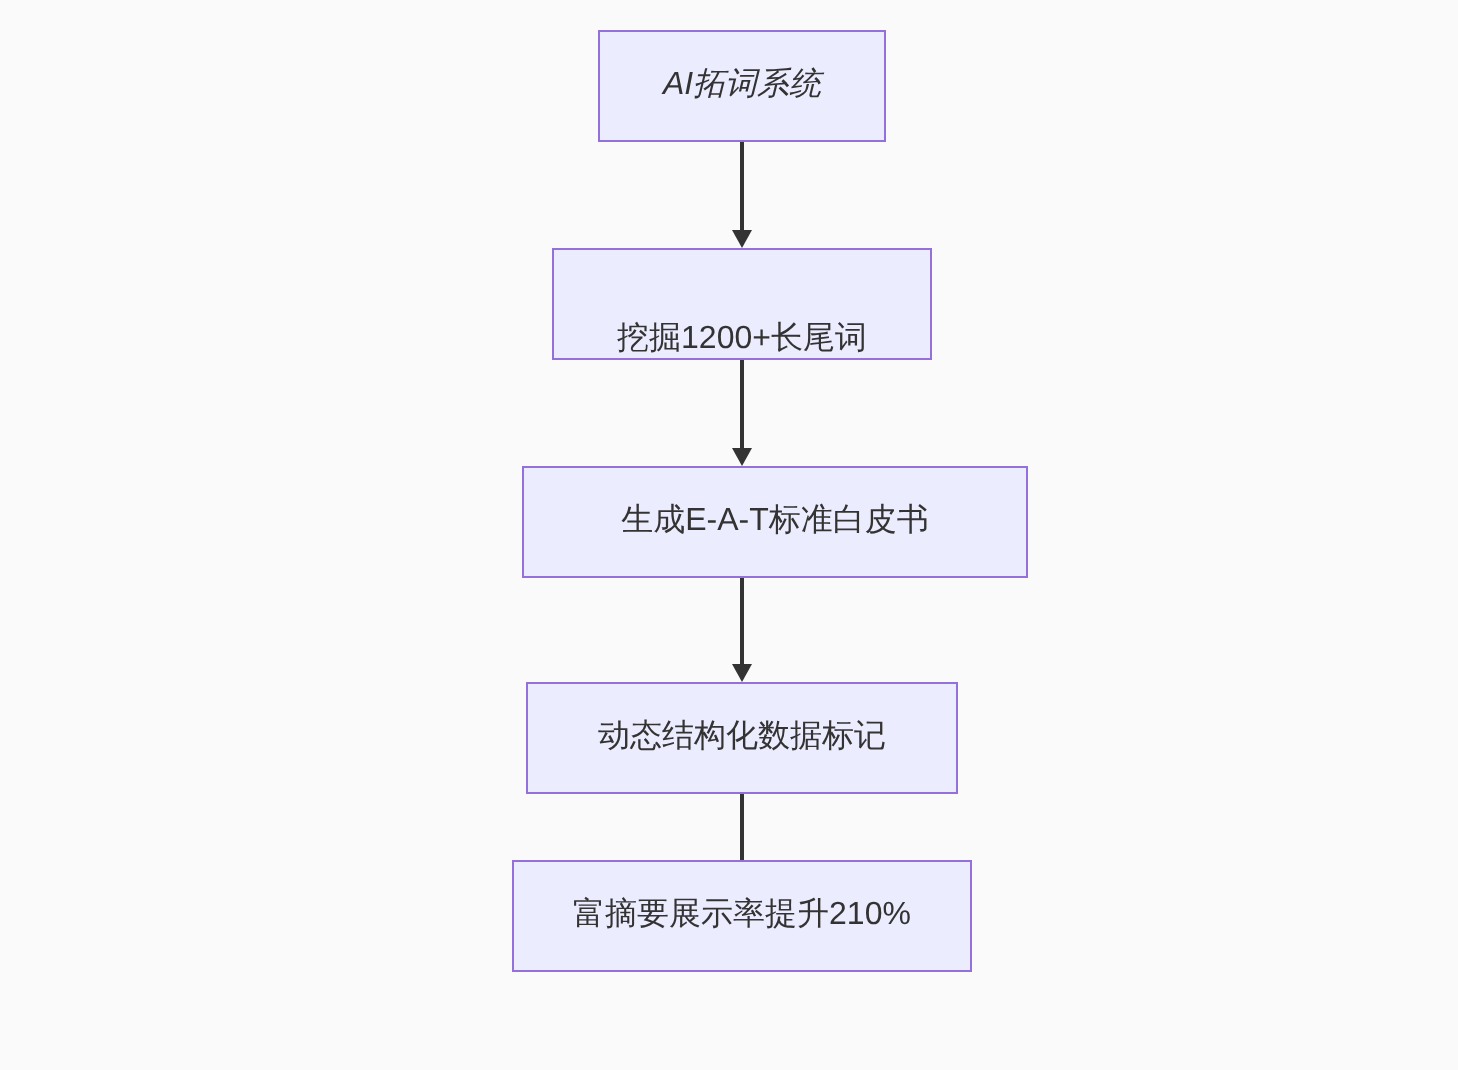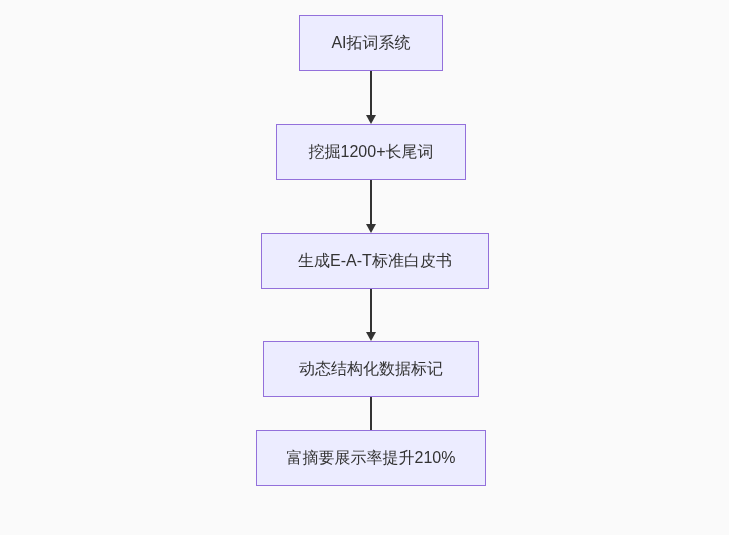--- a/index.html
+++ b/index.html
@@ -50,39 +50,39 @@
     border-left: 5px solid transparent;
     border-right: 5px solid transparent;
     border-top: 9px solid var(--edge-color);
   }
 </style>
 </head>
 <body>
 
 <div class="canvas">
 
-  <div class="node" style="left:299px; top:15px; width:144px;">
+  <div class="node" style="left:299px; top:15px; width:144px;font-style:italic;">
     <span>AI拓词系统</span>
   </div>
 
   <div class="edge" style="left:365px; top:71px; height:53px;">
     <div class="edge-line"></div>
     <div class="edge-head"></div>
   </div>
 
-  <div class="node" style="left:276px; top:124px; width:190px;">
+  <div class="node" style="left:276px; top:124px; width:190px;align-items:flex-end;">
     <span>挖掘1200+长尾词</span>
   </div>
 
   <div class="edge" style="left:365px; top:180px; height:53px;">
     <div class="edge-line"></div>
     <div class="edge-head"></div>
   </div>
 
-  <div class="node" style="left:261px; top:233px; width:228px;">
+  <div class="node" style="left:261px; top:233px; width:253px;">
     <span>生成E-A-T标准白皮书</span>
   </div>
 
   <div class="edge" style="left:365px; top:289px; height:52px;">
     <div class="edge-line"></div>
     <div class="edge-head"></div>
   </div>
 
   <div class="node" style="left:263px; top:341px; width:216px;align-items:center;">
     <span>动态结构化数据标记</span>

